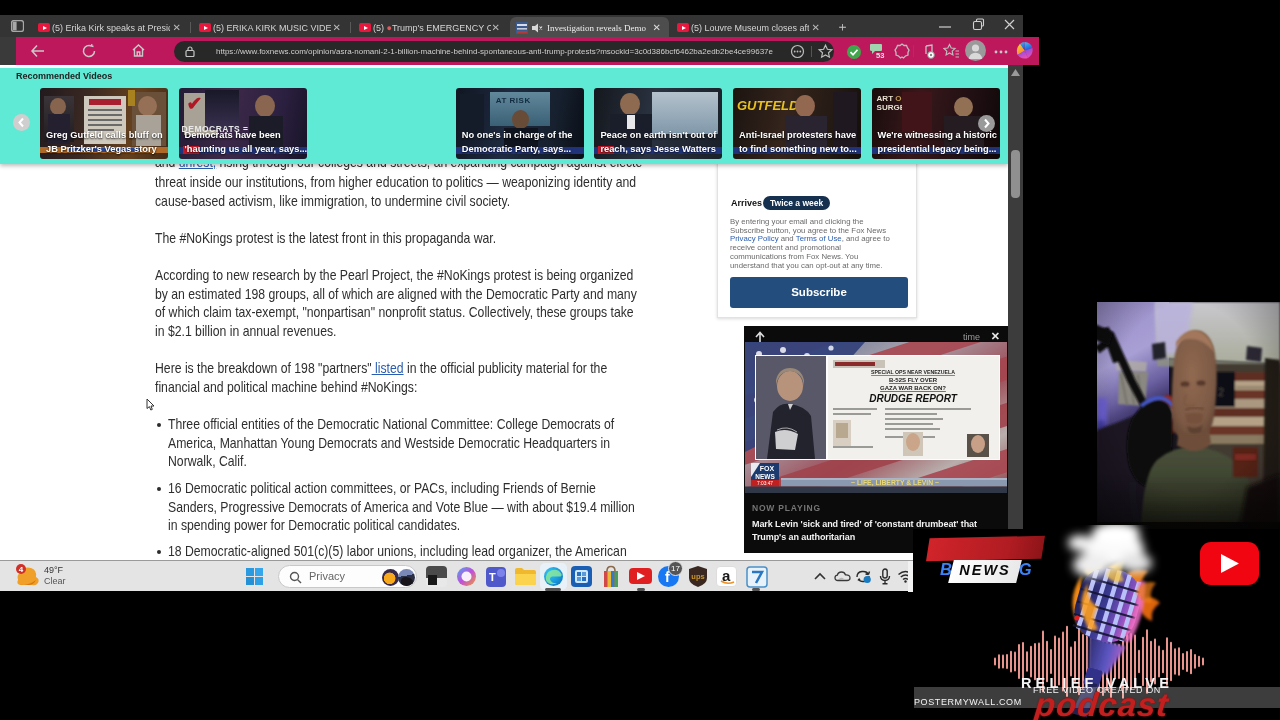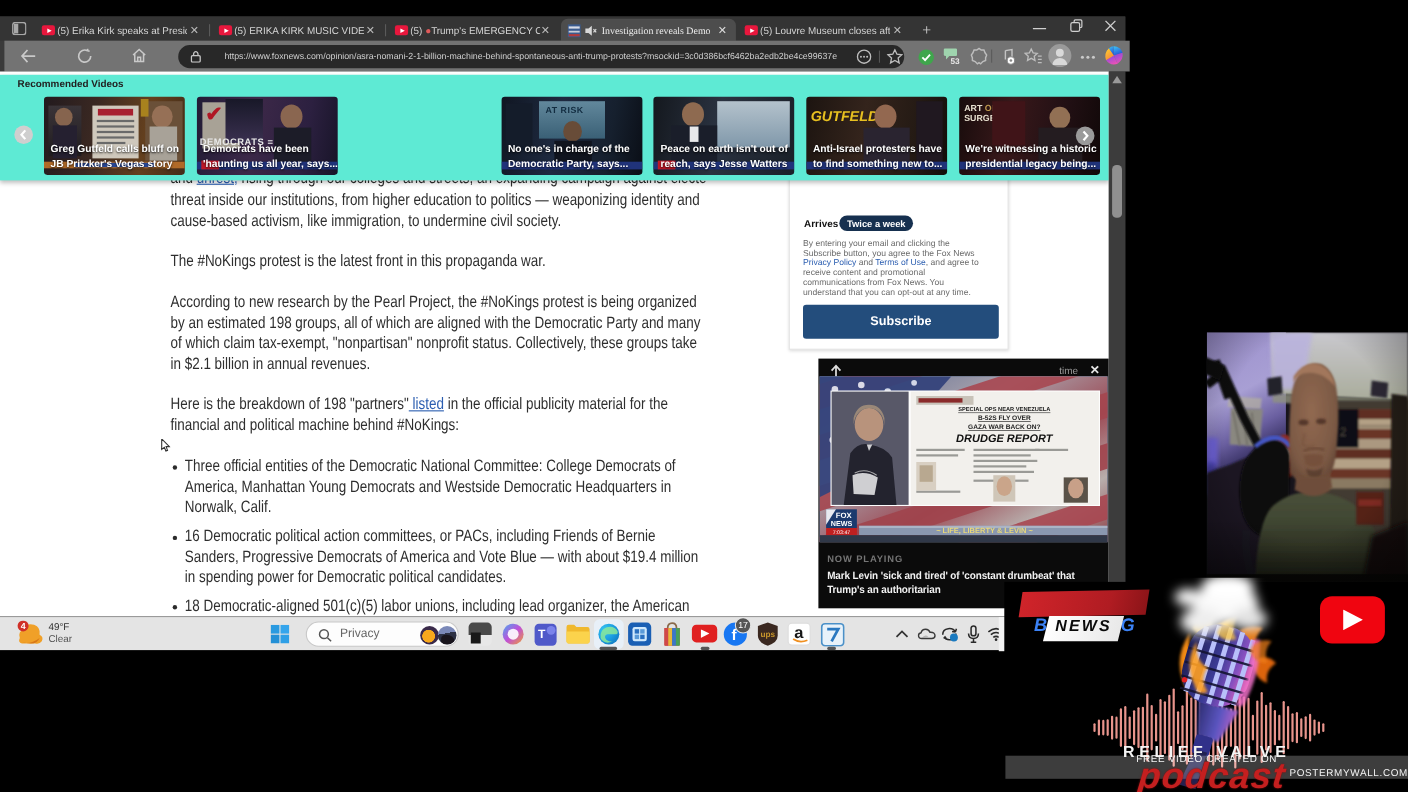--- a/index.html
+++ b/index.html
@@ -9,21 +9,21 @@
 
   
   #browser { left:0; top:15px; width:1023px; height:547px; background:#3a3a3a; }
   #tabbar { left:0; top:0; width:100%; height:22px; background:#343434; }
   .tab { position:absolute; top:2px; height:20px; border-radius:6px 6px 0 0; font-size:9px; color:#d5d5d5; }
   .tab .ttl { position:absolute; left:21px; top:6px; width:118px; overflow:hidden; white-space:nowrap; }
   .tab .tx { position:absolute; right:8px; top:5px; font-size:10px; color:#bbb; }
   .ytico { position:absolute; left:7px; top:6px; width:12px; height:9px; background:#e8173d; border-radius:2px; }
   .ytico:after { content:""; position:absolute; left:4.5px; top:2.5px; border-left:4px solid #fff; border-top:2.2px solid transparent; border-bottom:2.2px solid transparent; }
   .tabsep { position:absolute; top:7px; width:1px; height:11px; background:#5a5a5a; }
-  #toolbar { left:4px; top:22px; width:100%; height:28px; background:#737373; }
+  #toolbar { left:16px; top:22px; width:100%; height:28px; background:#be185d; }
   #urlpill { position:absolute; left:158px; top:3.5px; width:660px; height:21px; background:#282828; border-radius:11px; color:#cfcfcf; font-size:10px; }
   #content { left:0; top:50px; width:1008px; height:497px; background:#ffffff; overflow:hidden; }
   #vscroll { left:1008px; top:50px; width:15px; height:497px; background:#3c3c3c; }
 
   
   #recpanel { left:0; top:3px; width:1008px; height:96px; background:#5eead4; box-shadow:0 2px 4px rgba(0,0,0,.25); }
   .rl { font-size:9px; font-weight:bold; color:#222; position:absolute; left:16px; top:3px; }
   .thumb { position:absolute; top:20px; width:128px; height:71px; border-radius:3px; overflow:hidden; background:#222; }
   .cap { position:absolute; left:6px; bottom:3px; font-size:9.3px; line-height:13.5px; font-weight:bold; color:#fff; text-shadow:0 1px 2px rgba(0,0,0,.9); white-space:nowrap; }
 
@@ -773,16 +773,16 @@
         <ellipse cx="216" cy="8" rx="24" ry="11" fill="#ffffff"></ellipse>
         <ellipse cx="180" cy="18" rx="12" ry="8" fill="#f4f4f4"></ellipse>
       </g>
 
       <text x="197" y="163" font-size="14.5" font-weight="bold" fill="#f4f4f4" text-anchor="middle" letter-spacing="4.2" font-family="Liberation Sans, sans-serif">RELIEF VALVE</text>
     </svg>
   </div>
 
   <div class="abs" style="left:914px;top:687px;width:366px;height:21px;background:rgba(255,255,255,0.24);"></div>
   <div class="abs" style="left:914px;top:685px;width:366px;text-align:center;font-size:9px;color:#f4f4f4;letter-spacing:0.6px;">FREE VIDEO CREATED ON</div>
-  <div class="abs" style="left:914px;top:697px;width:366px;text-align:right;font-size:9px;color:#f4f4f4;letter-spacing:0.6px;">POSTERMYWALL.COM</div>
+  <div class="abs" style="left:914px;top:697px;width:366px;text-align:left;font-size:9px;color:#f4f4f4;letter-spacing:0.6px;">POSTERMYWALL.COM</div>
   <div class="abs" style="left:1022px;top:686px;width:160px;text-align:center;font-size:33px;font-weight:bold;font-style:italic;color:#c41f1f;transform:skewX(-6deg);letter-spacing:1px;text-shadow:0 0 2px #7e1010;">podcast</div>
 
 </div>
 
 </body></html>

